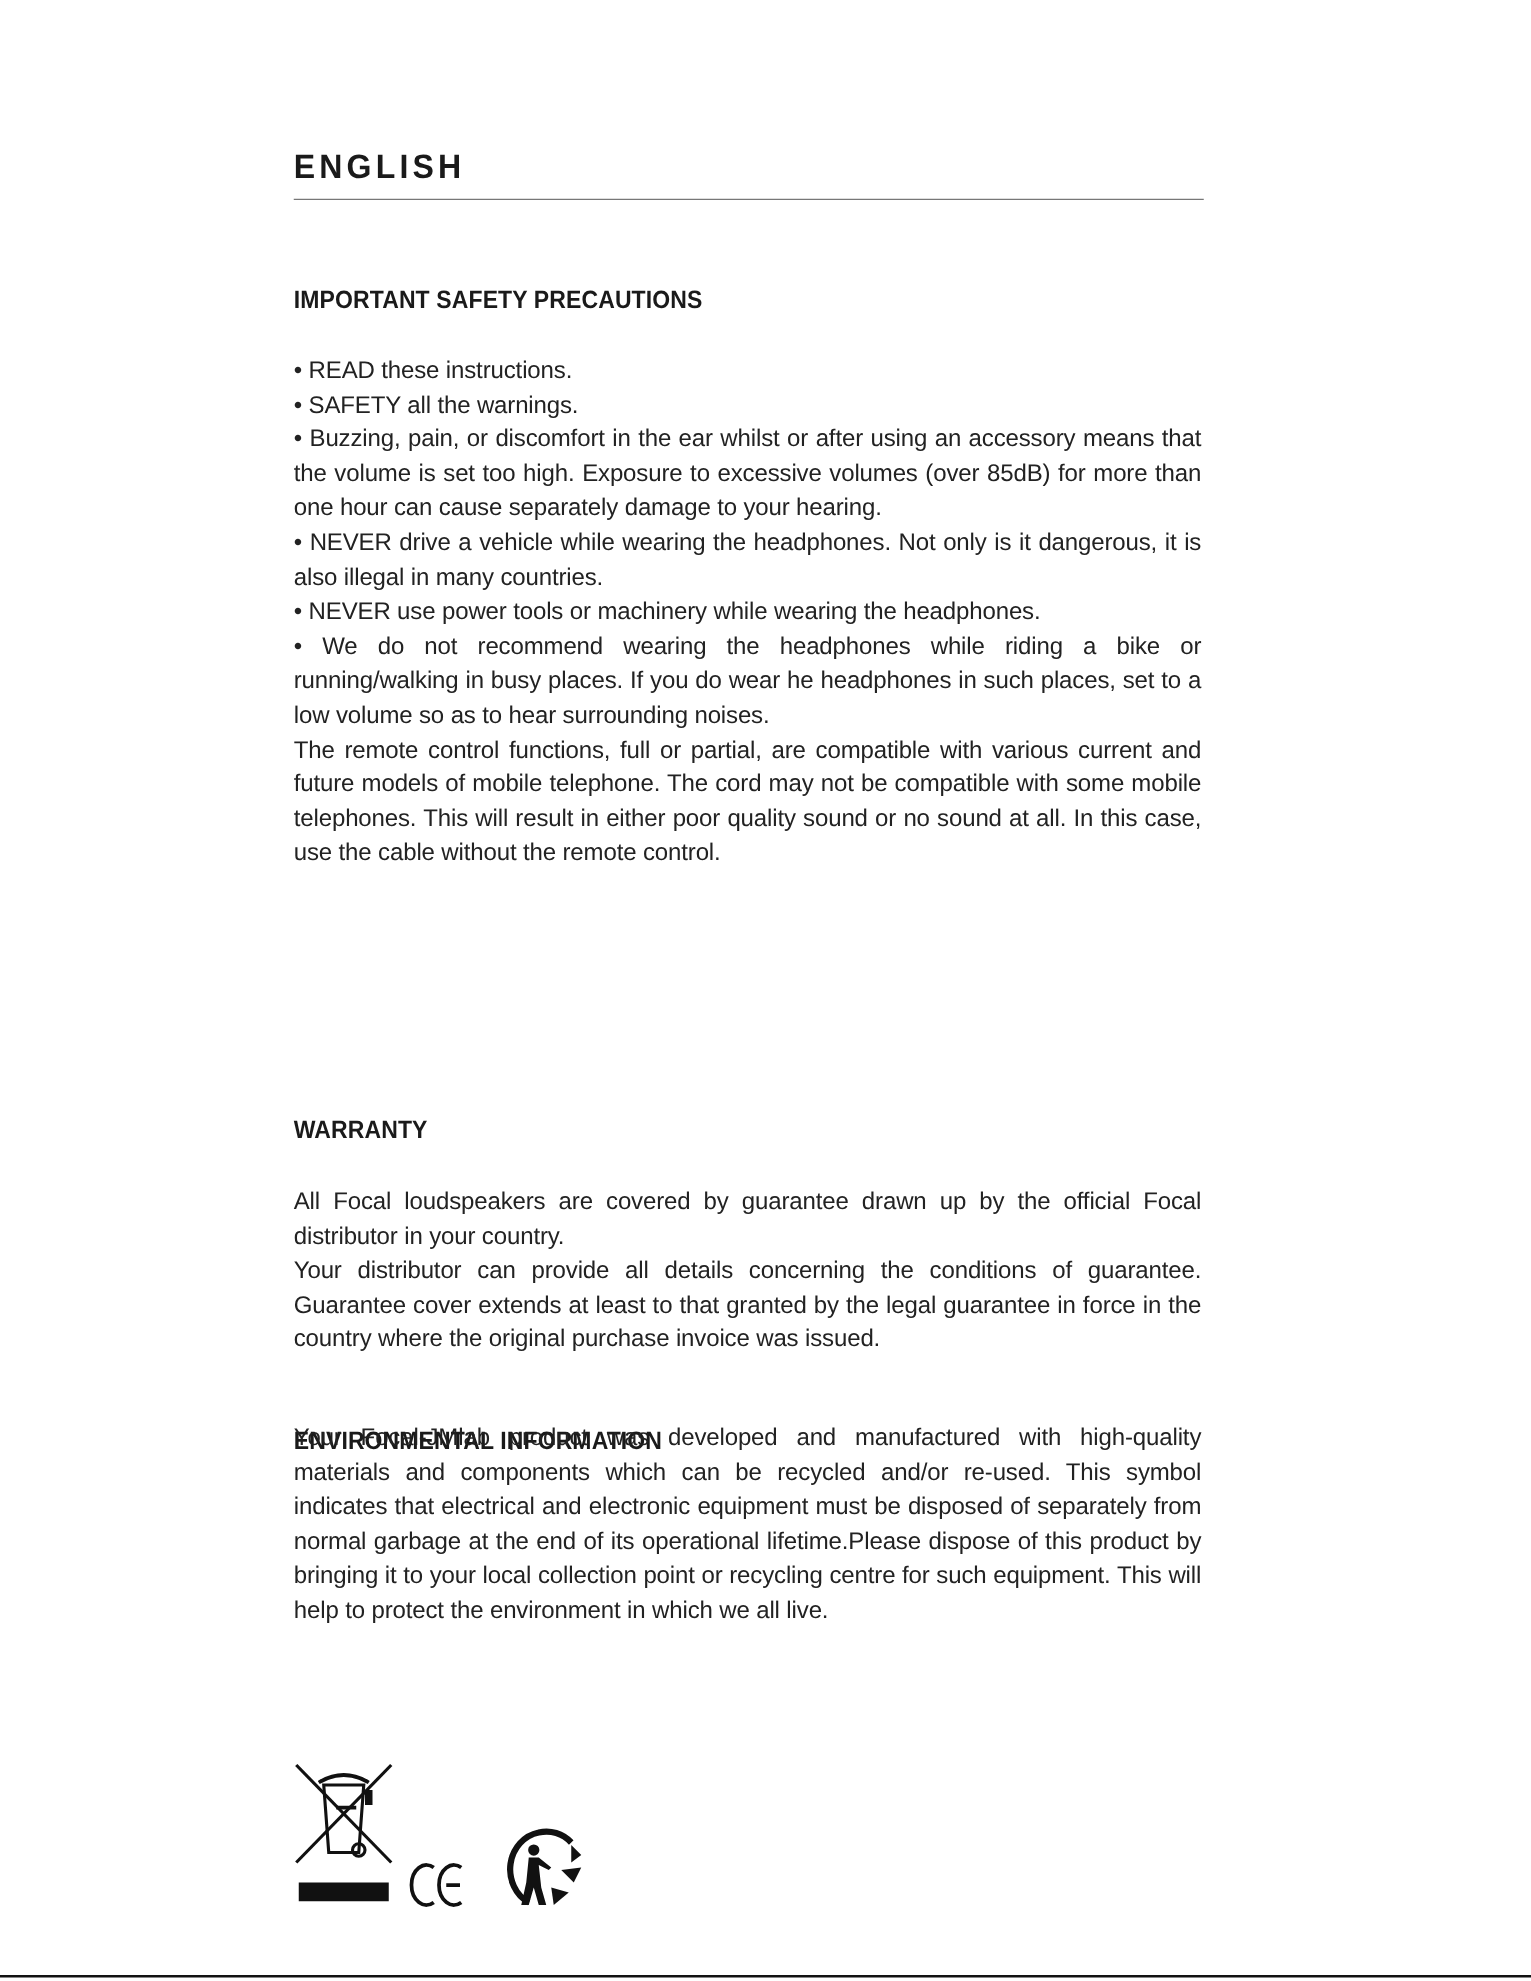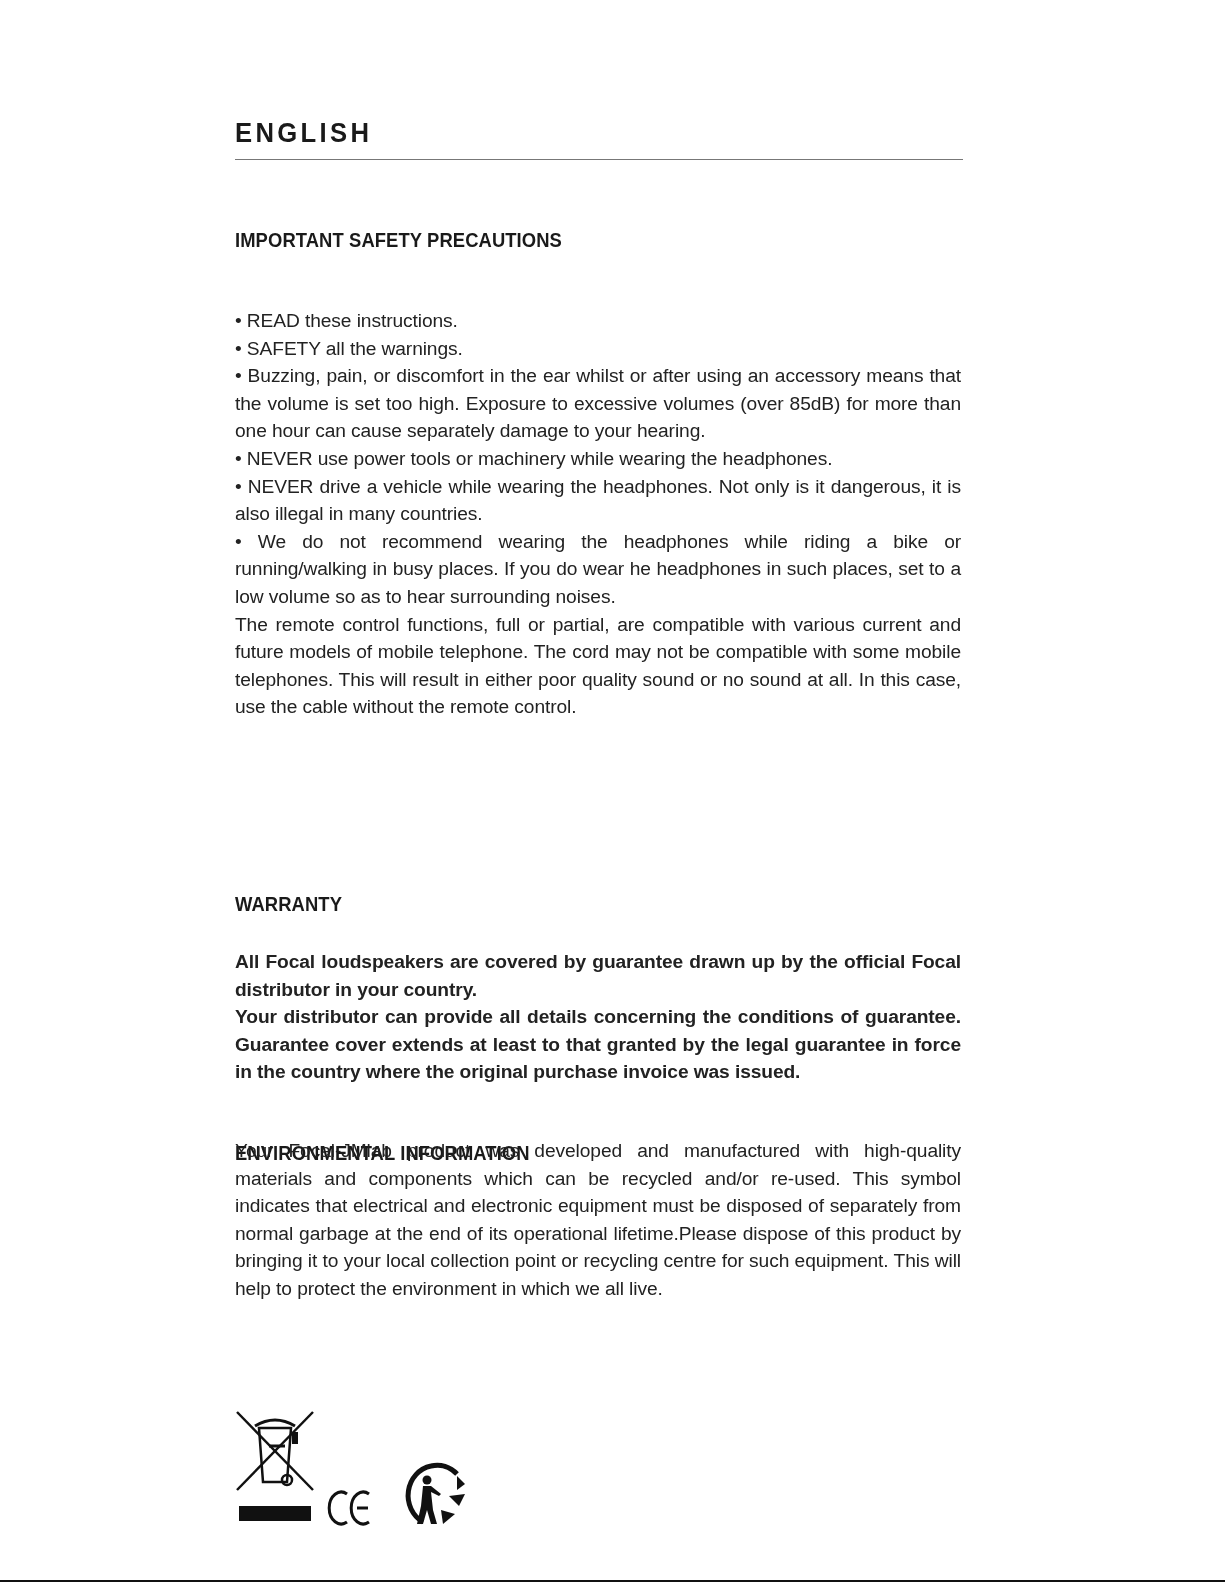--- a/index.html
+++ b/index.html
@@ -33,32 +33,32 @@
       position: absolute; left: 0; top: 1580px; width: 1225px; height: 2px; background: #111;
     }
   </style>
 </head>
 <body>
 
 <div class="lang-title">ENGLISH</div>
 <div class="title-rule"></div>
 
 <div class="section-heading" style="top:229px;">IMPORTANT SAFETY PRECAUTIONS</div>
-<div class="text-block" style="top:283px;margin-top:24px;">
+<div class="text-block" style="top:283px;">
   <p class="bullet">READ these instructions.</p>
   <p class="bullet">SAFETY all the warnings.</p>
   <p class="bullet">Buzzing, pain, or discomfort in the ear whilst or after using an accessory means that the volume is set too high. Exposure to excessive volumes (over 85dB) for more than one hour can cause separately damage to your hearing.</p>
+  <p class="bullet">NEVER drive a vehicle while wearing the headphones. Not only is it dangerous, it is also illegal in many countries.</p>
   <p class="bullet">NEVER use power tools or machinery while wearing the headphones.</p>
-  <p class="bullet">NEVER drive a vehicle while wearing the headphones. Not only is it dangerous, it is also illegal in many countries.</p>
   <p class="bullet">We do not recommend wearing the headphones while riding a bike or running/walking in busy places. If you do wear he headphones in such places, set to a low volume so as to hear surrounding noises.</p>
   <p>The remote control functions, full or partial, are compatible with various current and future models of mobile telephone. The cord may not be compatible with some mobile telephones. This will result in either poor quality sound or no sound at all. In this case, use the cable without the remote control.</p>
 </div>
 
 <div class="section-heading" style="top:893px;">WARRANTY</div>
-<div class="text-block" style="top:948px;font-weight:bold;">
+<div class="text-block" style="top:948px;">
   <p>All Focal loudspeakers are covered by guarantee drawn up by the official Focal distributor in your country.</p>
   <p>Your distributor can provide all details concerning the conditions of guarantee. Guarantee cover extends at least to that granted by the legal guarantee in force in the country where the original purchase invoice was issued.</p>
 </div>
 
 <div class="section-heading" style="top:1142px;">ENVIRONMENTAL INFORMATION</div>
 <div class="text-block" style="top:1137px;">
   <p>Your Focal-JMlab product was developed and manufactured with high-quality materials and components which can be recycled and/or re-used. This symbol indicates that electrical and electronic equipment must be disposed of separately from normal garbage at the end of its operational lifetime.Please dispose of this product by bringing it to your local collection point or recycling centre for such equipment. This will help to protect the environment in which we all live.</p>
 </div>
 
 <div class="symbols">

